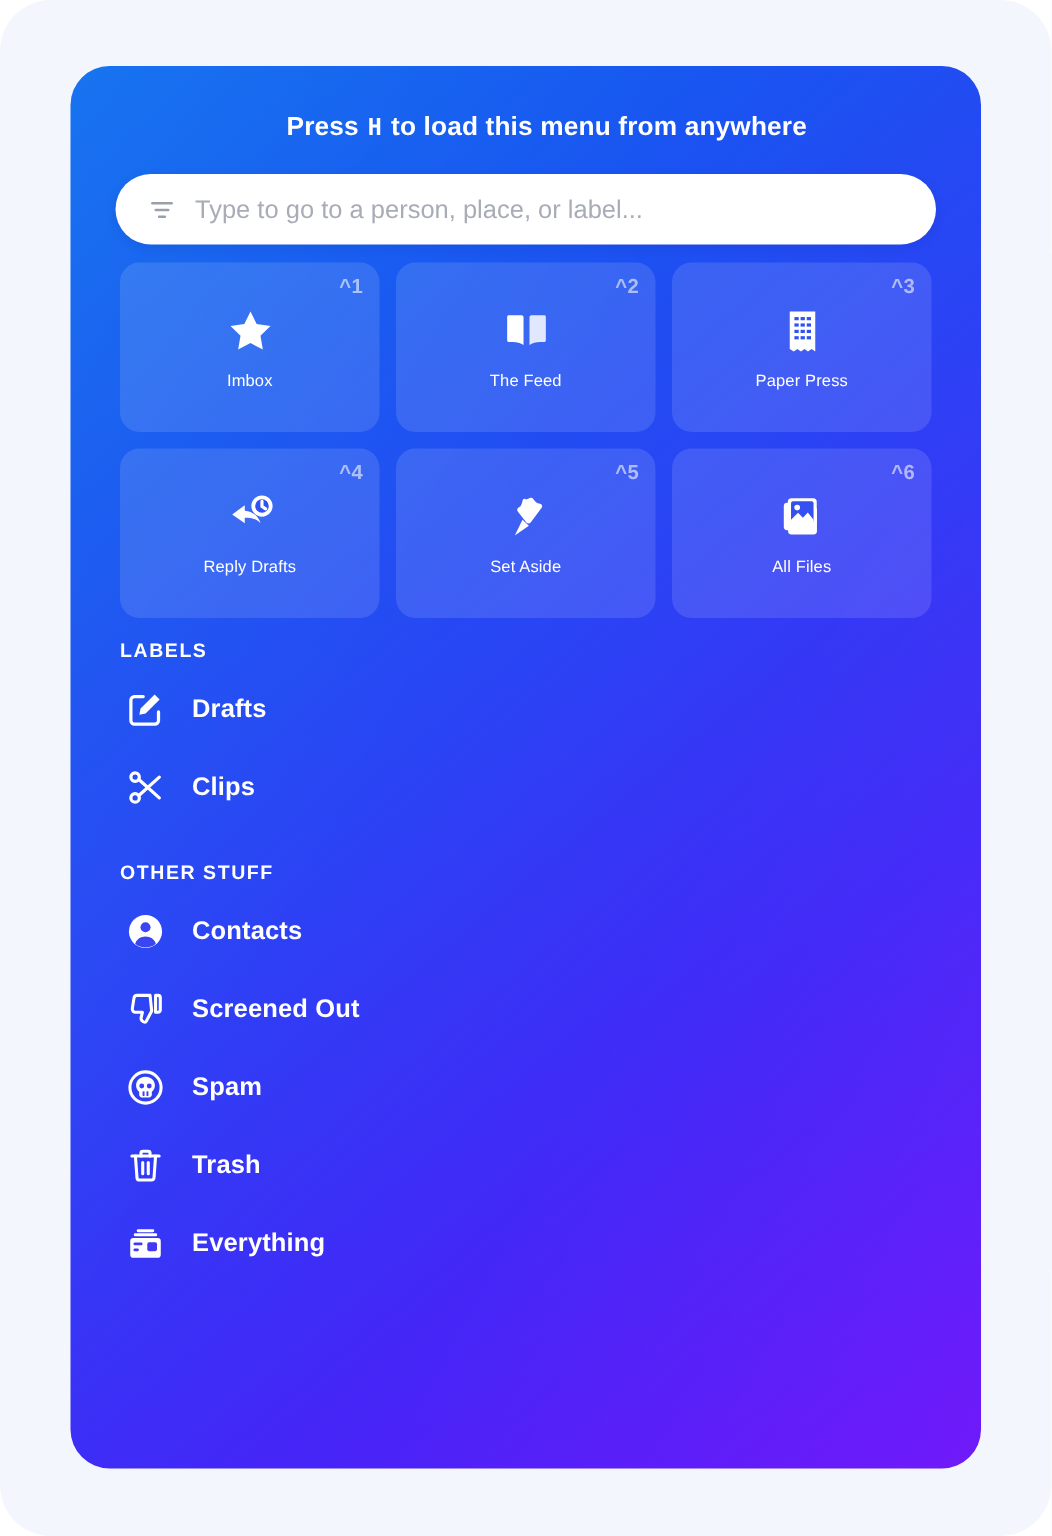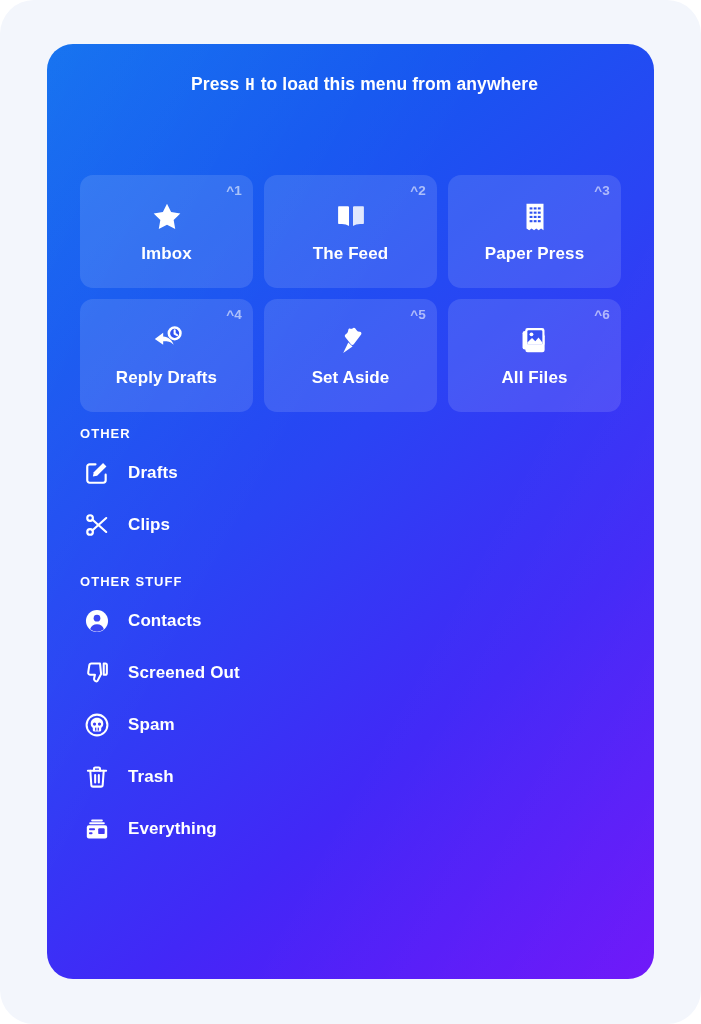--- a/index.html
+++ b/index.html
@@ -129,22 +129,22 @@
     cursor: pointer;
   }
   .tile-icon {
     width: 34px;
     height: 34px;
     display: block;
     margin-bottom: 10px;
   }
   .tile-icon svg { width: 100%; height: 100%; display: block; }
   .tile-label {
-    font-size: 17px;
-    font-weight: 700;
+    font-size: 11px;
+    font-weight: 400;
     color: #ffffff;
     letter-spacing: 0.1px;
     white-space: nowrap;
   }
   .tile-shortcut {
     position: absolute;
     top: 8px;
     right: 11px;
     font-size: 13.5px;
     font-weight: 700;
@@ -196,20 +196,30 @@
 
 <div id="app-root">
 
   <div id="palette-panel">
     <div id="panel-sheen"></div>
 
     <div id="hint-row">
       <span class="hint-seg">Press</span><span id="hint-key">H</span><span class="hint-seg">to load this menu from anywhere</span>
     </div>
 
+    <div id="search-wrap">
+      <span id="filter-icon-wrap">
+        <svg id="filter-icon" viewBox="0 0 24 24" fill="none" stroke="#9aa0ab" stroke-width="2.4" stroke-linecap="round">
+          <line x1="3.5" y1="6" x2="20.5" y2="6"></line>
+          <line x1="6.5" y1="12" x2="17.5" y2="12"></line>
+          <line x1="9.5" y1="18" x2="14.5" y2="18"></line>
+        </svg>
+      </span>
+      <input id="search-input" type="text" placeholder="Type to go to a person, place, or label..." style="">
+    </div>
 
     <div id="tile-grid">
 
       <div class="tile">
         <span class="tile-shortcut">^1</span>
         <span class="tile-icon">
           <svg viewBox="0 0 24 24" fill="#ffffff">
               <path d="M12 2.6l2.9 5.9 6.5.95-4.7 4.58 1.11 6.47L12 17.44l-5.81 3.06 1.11-6.47-4.7-4.58 6.5-.95z"></path>
             </svg>
         </span>
@@ -288,21 +298,21 @@
             </g>
           </svg>
         </span>
         <span class="tile-label">All Files</span>
       </div>
     </div>
 
     <div id="sections">
 
       <div class="section">
-        <div class="section-heading">OTHER</div>
+        <div class="section-heading">LABELS</div>
 
         <div class="list-item">
           <span class="list-icon">
             <svg viewBox="0 0 24 24" fill="none" stroke="#ffffff" stroke-width="2" stroke-linecap="round" stroke-linejoin="round">
               <path d="M20 13.5v5.3a2.2 2.2 0 0 1-2.2 2.2H5.2A2.2 2.2 0 0 1 3 18.8V6.2A2.2 2.2 0 0 1 5.2 4h5.4"></path>
               <path d="M17.6 2.8l3.1 3.1-8.6 8.6-3.9.8.8-3.9z" fill="#ffffff" stroke="none"></path>
             </svg>
           </span>
           <span class="list-label">Drafts</span>
         </div>

